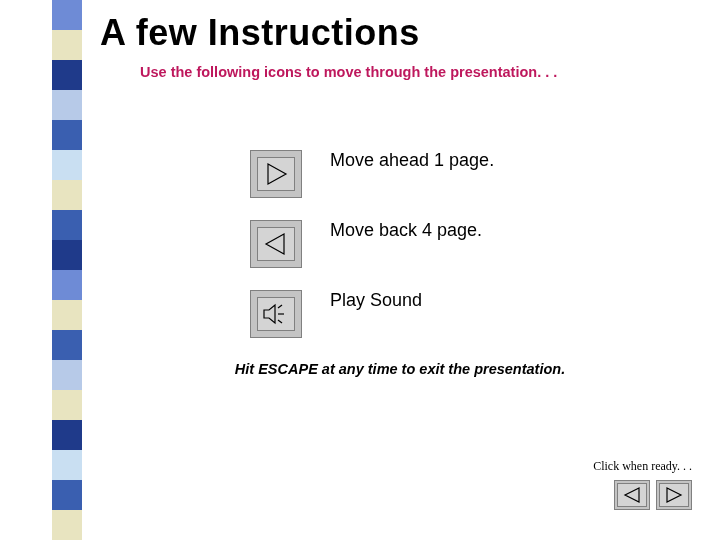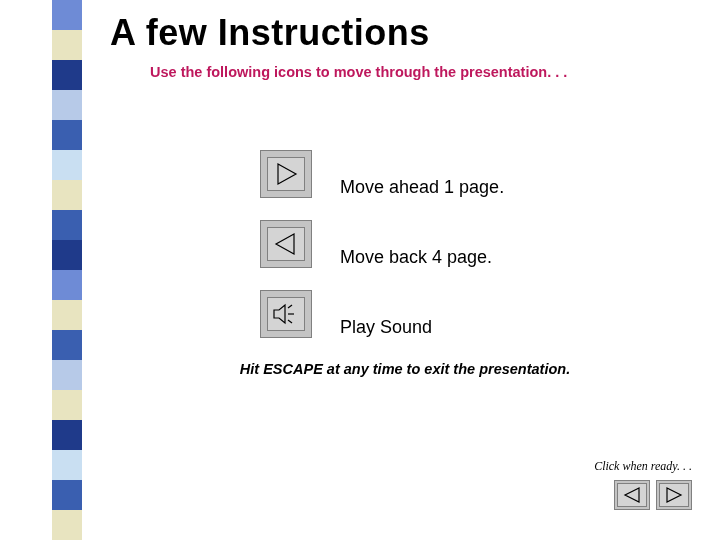--- a/index.html
+++ b/index.html
@@ -16,21 +16,21 @@
     left: 52px;
     top: 0;
     width: 30px;
     height: 540px;
     display: flex;
     flex-direction: column;
   }
   .sidebar .seg { flex: 1; }
   .content {
     position: absolute;
-    left: 110px;
+    left: 100px;
     top: 12px;
     right: 20px;
   }
   .title {
     font-size: 36px;
     font-weight: bold;
     color: #000;
     margin-bottom: 10px;
     letter-spacing: 0.5px;
   }
@@ -39,21 +39,21 @@
     font-weight: bold;
     color: #be185d;
     margin-left: 40px;
     margin-bottom: 70px;
   }
   .icon-list {
     margin-left: 150px;
   }
   .icon-row {
     display: flex;
-    align-items: flex-end;
+    align-items: flex-start;
     margin-bottom: 22px;
   }
   .icon-box {
     width: 52px;
     height: 48px;
     background: #c4c4c4;
     border: 1px solid #808080;
     display: flex;
     align-items: center;
     justify-content: center;
@@ -80,21 +80,20 @@
     font-style: italic;
     color: #000;
     margin-top: 8px;
     line-height: 1.35;
   }
   .bottom-bar {
     position: absolute;
     right: 28px;
     bottom: 30px;
     text-align: left;
-    font-style: italic;
   }
   .ready-text {
     font-size: 12px;
     font-family: "Times New Roman", serif;
     margin-bottom: 6px;
   }
   .nav-buttons {
     display: flex;
     gap: 6px;
     justify-content: flex-end;

